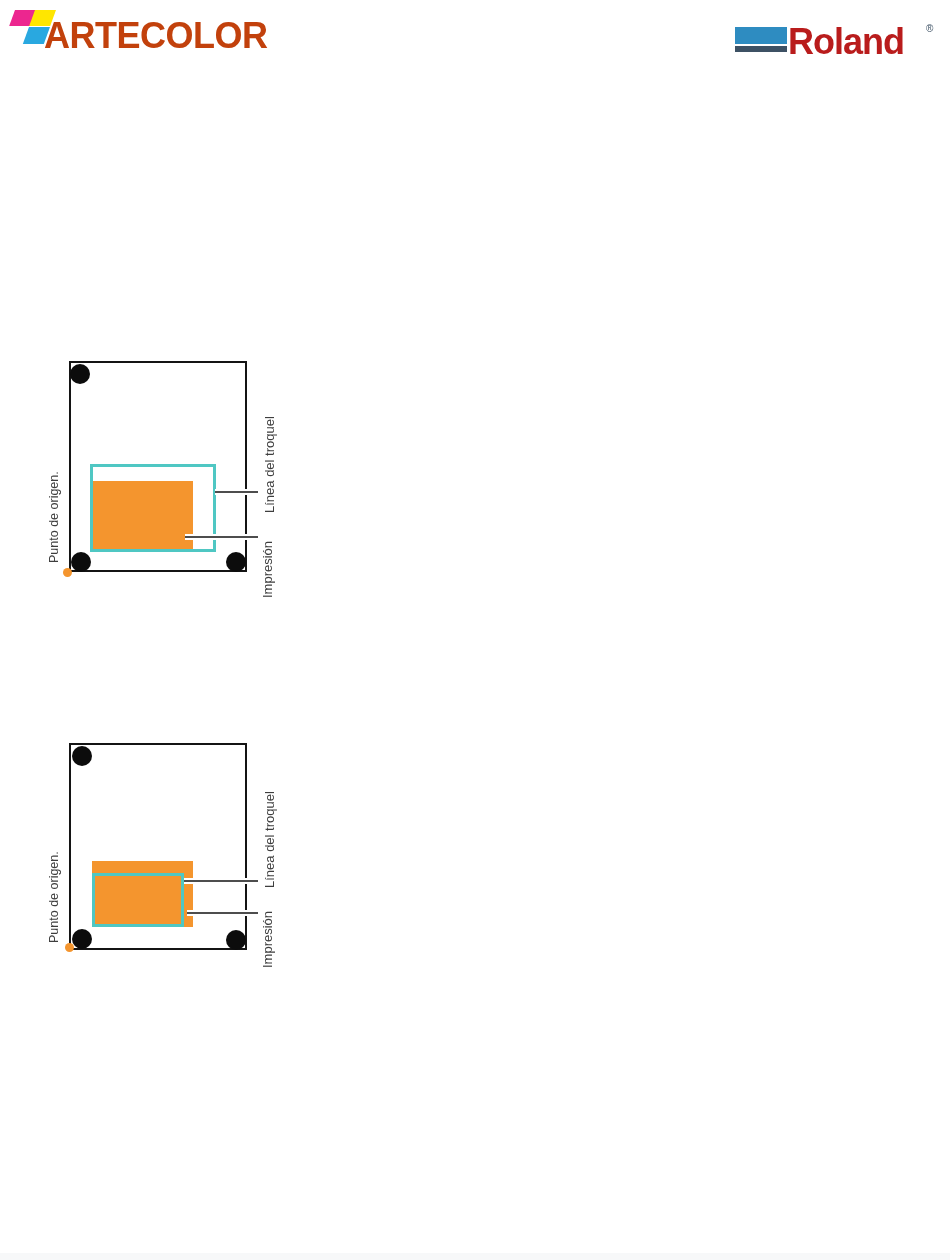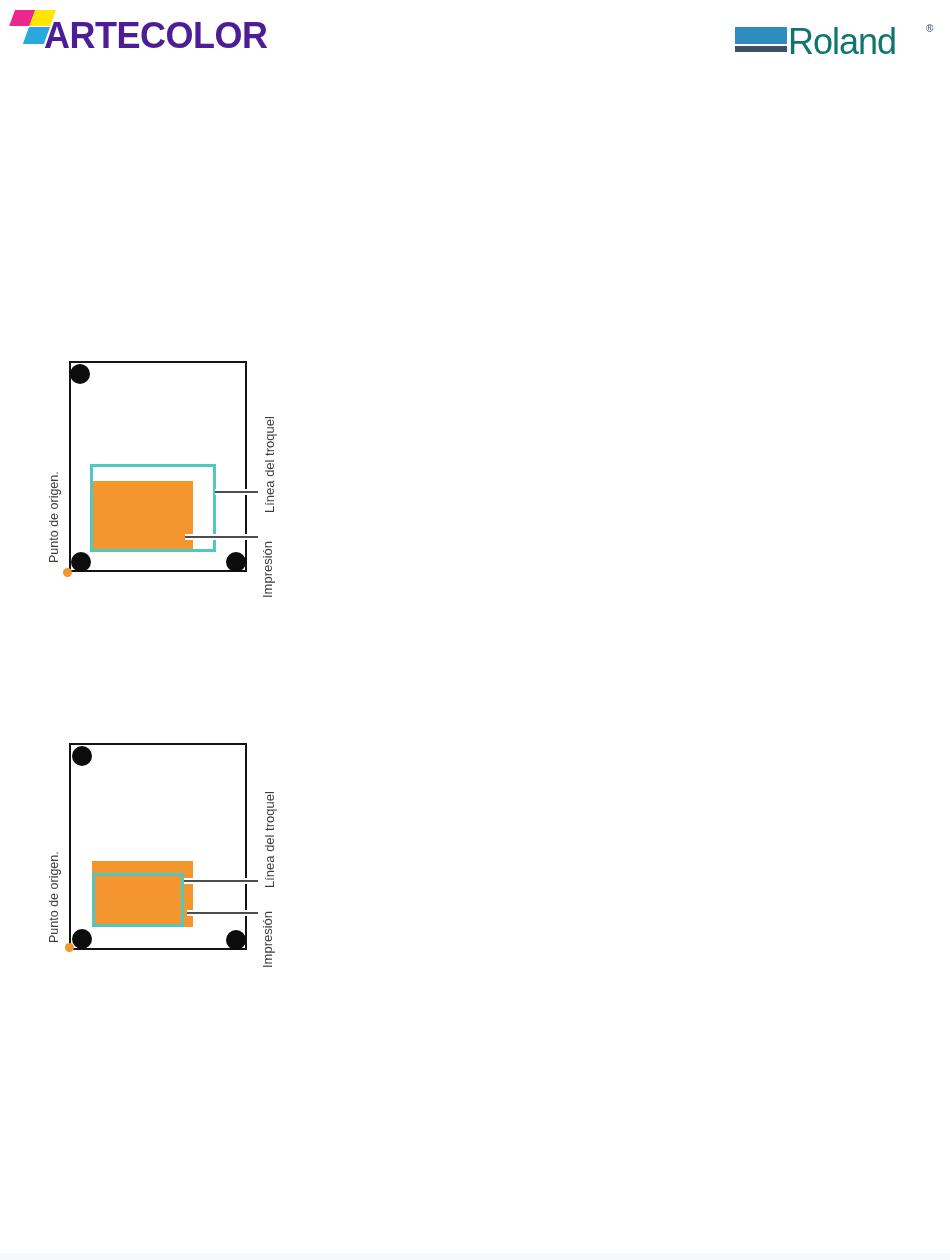--- a/index.html
+++ b/index.html
@@ -22,34 +22,34 @@
   }
   .ac-magenta { left: 15px; top: 10px; width: 21px; height: 16px; background: #ec268f; }
   .ac-yellow  { left: 35px; top: 10px; width: 21px; height: 16px; background: #ffe600; }
   .ac-cyan    { left: 29px; top: 27px; width: 21px; height: 17px; background: #29a8e0; }
   .ac-text {
     position: absolute;
     left: 44px; top: 15px;
     font-size: 36px;
     font-weight: 700;
     letter-spacing: -0.5px;
-    color: #4c1d95;
+    color: #c2410c;
     white-space: nowrap;
   }
 
   
   .rl-blue { left: 735px; top: 27px; width: 52px; height: 17px; background: #2e8cc1; }
   .rl-slate { left: 735px; top: 46px; width: 52px; height: 6px; background: #3d5164; }
   .rl-text {
     position: absolute;
     left: 788px; top: 21px;
     font-size: 36px;
-    font-weight: 400;
+    font-weight: 700;
     letter-spacing: -1px;
-    color: #0f766e;
+    color: #b91c1c;
     white-space: nowrap;
   }
   .rl-reg {
     position: absolute;
     left: 926px; top: 23px;
     font-size: 10px;
     color: #3d5164;
   }
 
   

